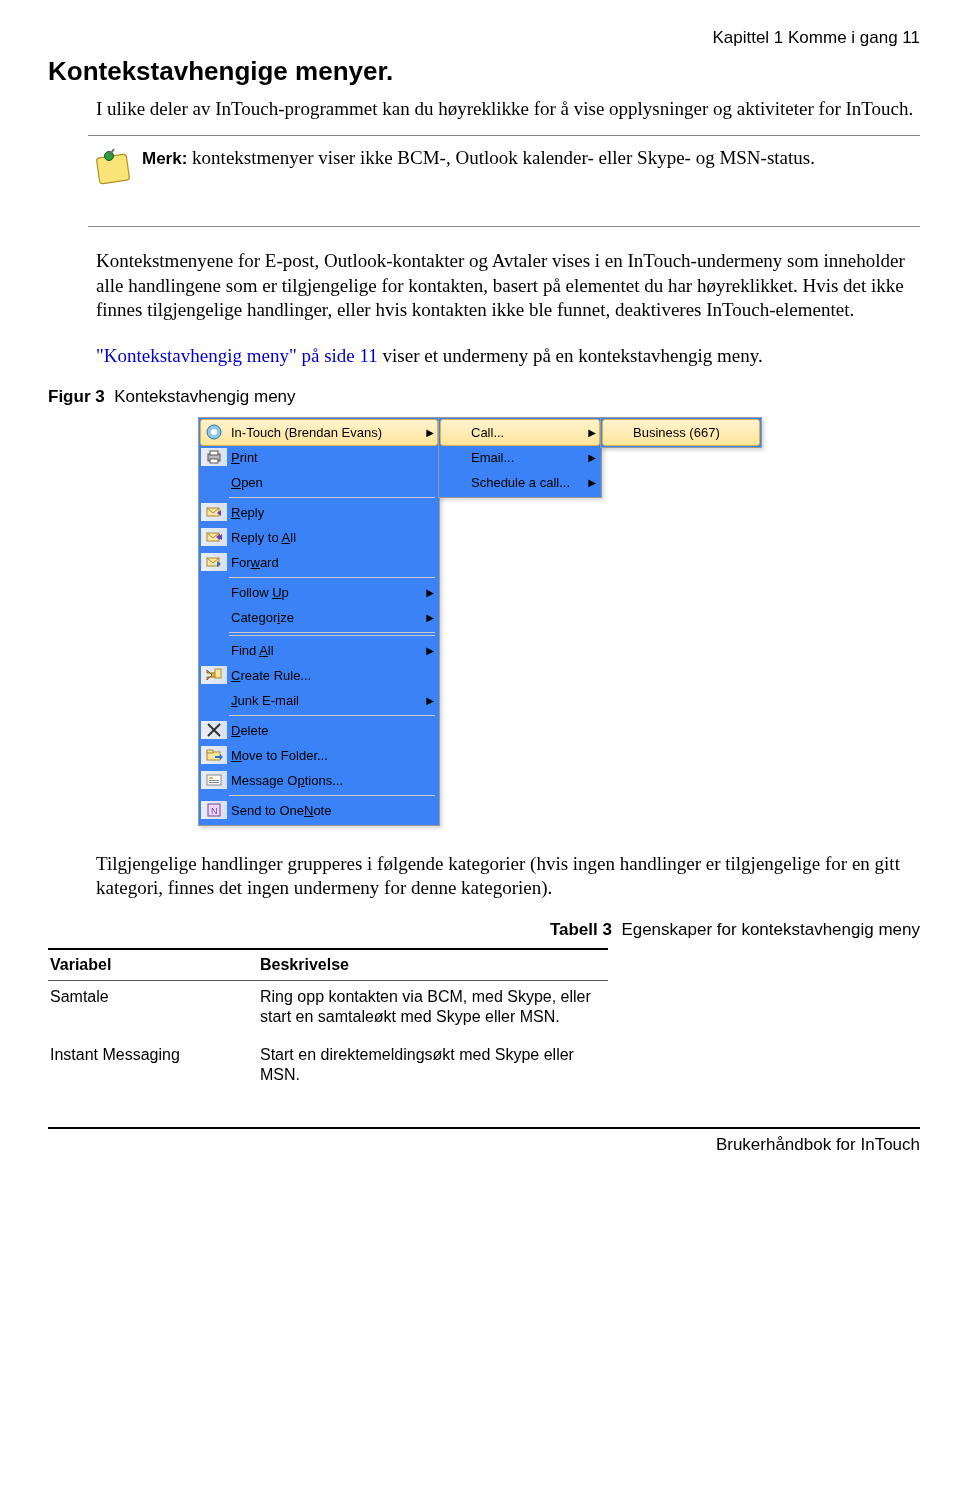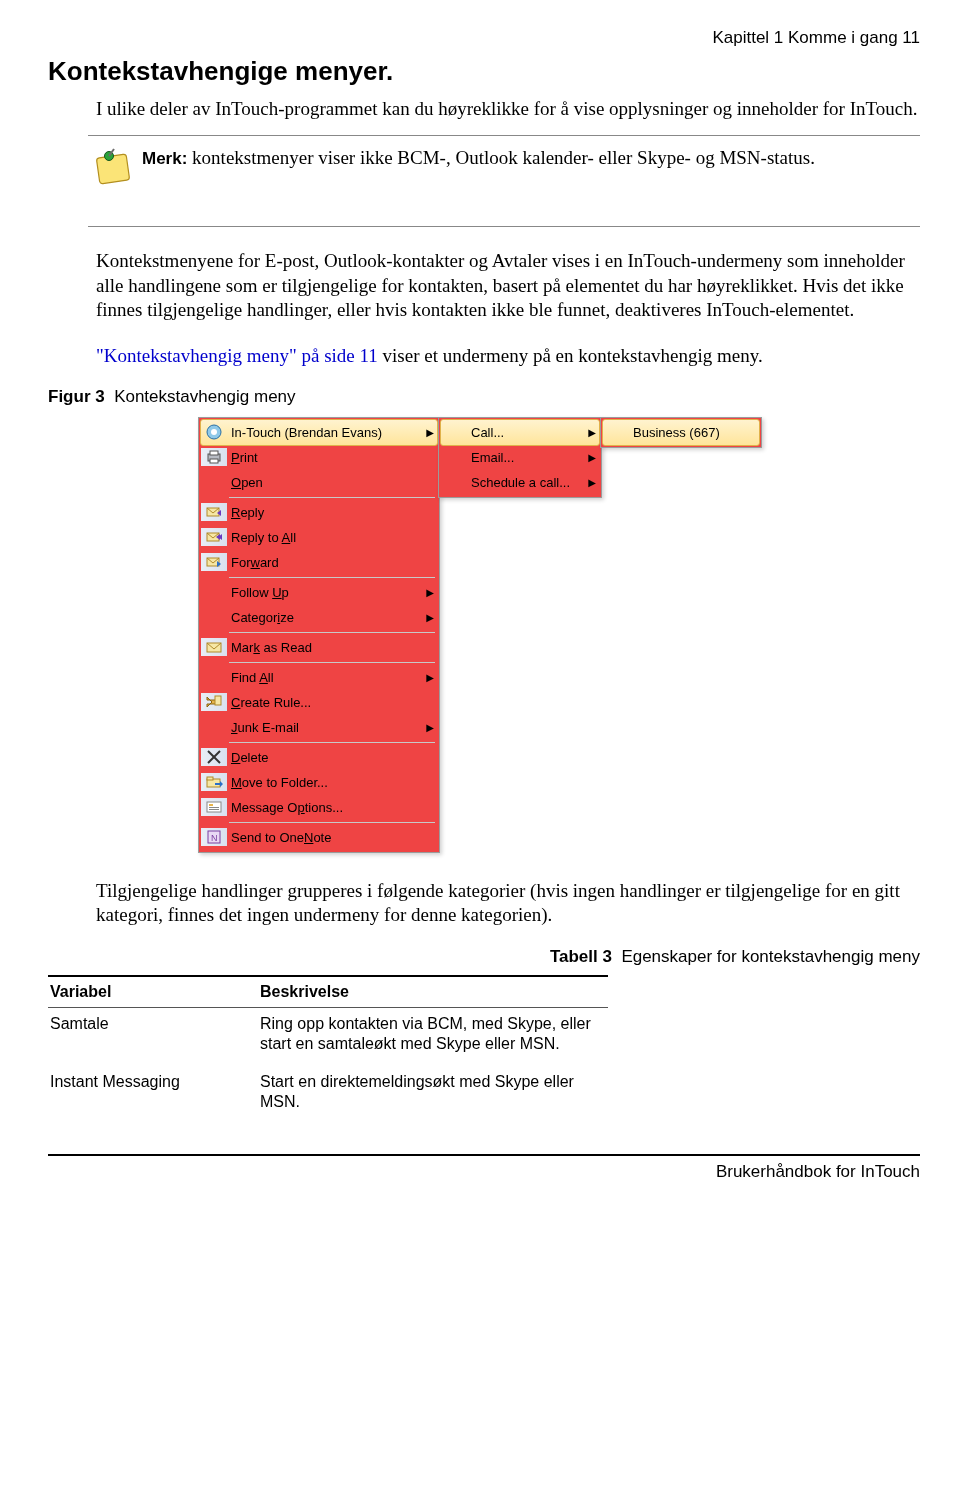--- a/index.html
+++ b/index.html
@@ -9,21 +9,21 @@
   .intro { font-size:19px; line-height:1.28; margin:0 0 14px 48px; font-family:"Times New Roman",Times,serif; }
   .note-box { margin:0 0 0 40px; border-top:1px solid #888; border-bottom:1px solid #888; padding:10px 4px 38px 4px; display:flex; align-items:flex-start; gap:8px; }
   .note-icon { width:42px; height:42px; flex-shrink:0; }
   .note-text { font-size:19px; line-height:1.28; font-family:"Times New Roman",Times,serif; }
   .note-label { font-weight:bold; font-family:Arial,Helvetica,sans-serif; font-size:17px; }
   .body-para { font-size:19px; line-height:1.28; margin:22px 0 0 48px; font-family:"Times New Roman",Times,serif; }
   .link-text { color:#0000cc; }
   .fig-caption { font-size:17px; margin:18px 0 10px 0; }
   .fig-caption b { font-weight:bold; }
   .menu-wrap { margin:0 0 0 150px; display:flex; align-items:flex-start; font-family:Tahoma,Arial,sans-serif; font-size:13px; color:#000; }
-  .menu-col { background:#ef4444; border:1px solid #9b9b9b; padding:2px; box-shadow:2px 2px 4px rgba(0,0,0,0.18); }
+  .menu-col { background:#3b82f6; border:1px solid #9b9b9b; padding:2px; box-shadow:2px 2px 4px rgba(0,0,0,0.18); }
   .menu-col.main { width:236px; }
   .menu-col.sub1 { width:158px; margin-left:-2px; margin-top:0; }
   .menu-col.sub2 { width:156px; margin-left:-2px; margin-top:0; }
   .menu-item { display:flex; align-items:center; height:25px; position:relative; }
   .menu-item .icon-slot { width:26px; display:flex; align-items:center; justify-content:center; }
   .menu-item .lbl { flex:1; padding-left:4px; }
   .menu-item .arrow { width:14px; text-align:center; font-size:10px; color:#000; }
   .icon-strip { background:linear-gradient(to right,#e9eef6,#d9e1ef); }
   .menu-item.highlight { background:linear-gradient(#fff3cf,#ffe59b); border:1px solid #e0b24a; border-radius:3px; margin:-1px; height:25px; }
   .menu-item.highlight .icon-slot { background:transparent; }
@@ -40,21 +40,21 @@
   table.props td.col1 { width:200px; }
   .footer-rule { border-top:2px solid #000; margin:30px 0 6px 0; }
   .footer-text { text-align:right; font-size:17px; font-family:Arial,Helvetica,sans-serif; }
 </style>
 </head>
 <body>
 
 <div class="page">
   <div class="header-line">Kapittel 1  Komme i gang  11</div>
   <h2 class="section-title">Kontekstavhengige menyer.</h2>
-  <p class="intro">I ulike deler av InTouch-programmet kan du høyreklikke for å vise opplysninger og inneholder for InTouch.</p>
+  <p class="intro">I ulike deler av InTouch-programmet kan du høyreklikke for å vise opplysninger og aktiviteter for InTouch.</p>
 
   <div class="note-box">
     <div class="note-icon">
       <svg viewBox="0 0 42 42">
         <rect x="6" y="10" width="30" height="26" rx="3" fill="#fbe477" stroke="#b38f1f" stroke-width="1.2" transform="rotate(-8 21 23)"></rect>
         <circle cx="17" cy="10" r="4.5" fill="#2aa33a" stroke="#15561e"></circle>
         <line x1="17" y1="10" x2="22" y2="3" stroke="#6b6b6b" stroke-width="2"></line>
       </svg>
     </div>
     <div class="note-text">
@@ -139,30 +139,20 @@
           <span class="icon-slot icon-strip"></span>
           <span class="lbl">Follow <span class="underline-char">U</span>p</span>
           <span class="arrow">▶</span>
         </div>
         <div class="menu-item">
           <span class="icon-slot icon-strip"></span>
           <span class="lbl">Categor<span class="underline-char">i</span>ze</span>
           <span class="arrow">▶</span>
         </div>
         <div class="menu-sep"></div>
-        <div class="menu-item">
-          <span class="icon-slot icon-strip">
-            <svg viewBox="0 0 18 18">
-              <rect x="2" y="5" width="14" height="9" fill="#f6e7a5" stroke="#b08a2a"></rect>
-              <path d="M2 5 L9 11 L16 5" fill="none" stroke="#b08a2a"></path>
-            </svg>
-          </span>
-          <span class="lbl">Mar<span class="underline-char">k</span> as Read</span>
-          <span class="arrow"></span>
-        </div>
         <div class="menu-sep"></div>
         <div class="menu-item">
           <span class="icon-slot icon-strip"></span>
           <span class="lbl">Find <span class="underline-char">A</span>ll</span>
           <span class="arrow">▶</span>
         </div>
         <div class="menu-item">
           <span class="icon-slot icon-strip">
             <svg viewBox="0 0 18 18">
               <path d="M2 14 L7 9 L2 4 L2 7 L14 7 L14 11 L2 11 Z" fill="#e8b54b" stroke="#8a6412"></path>

